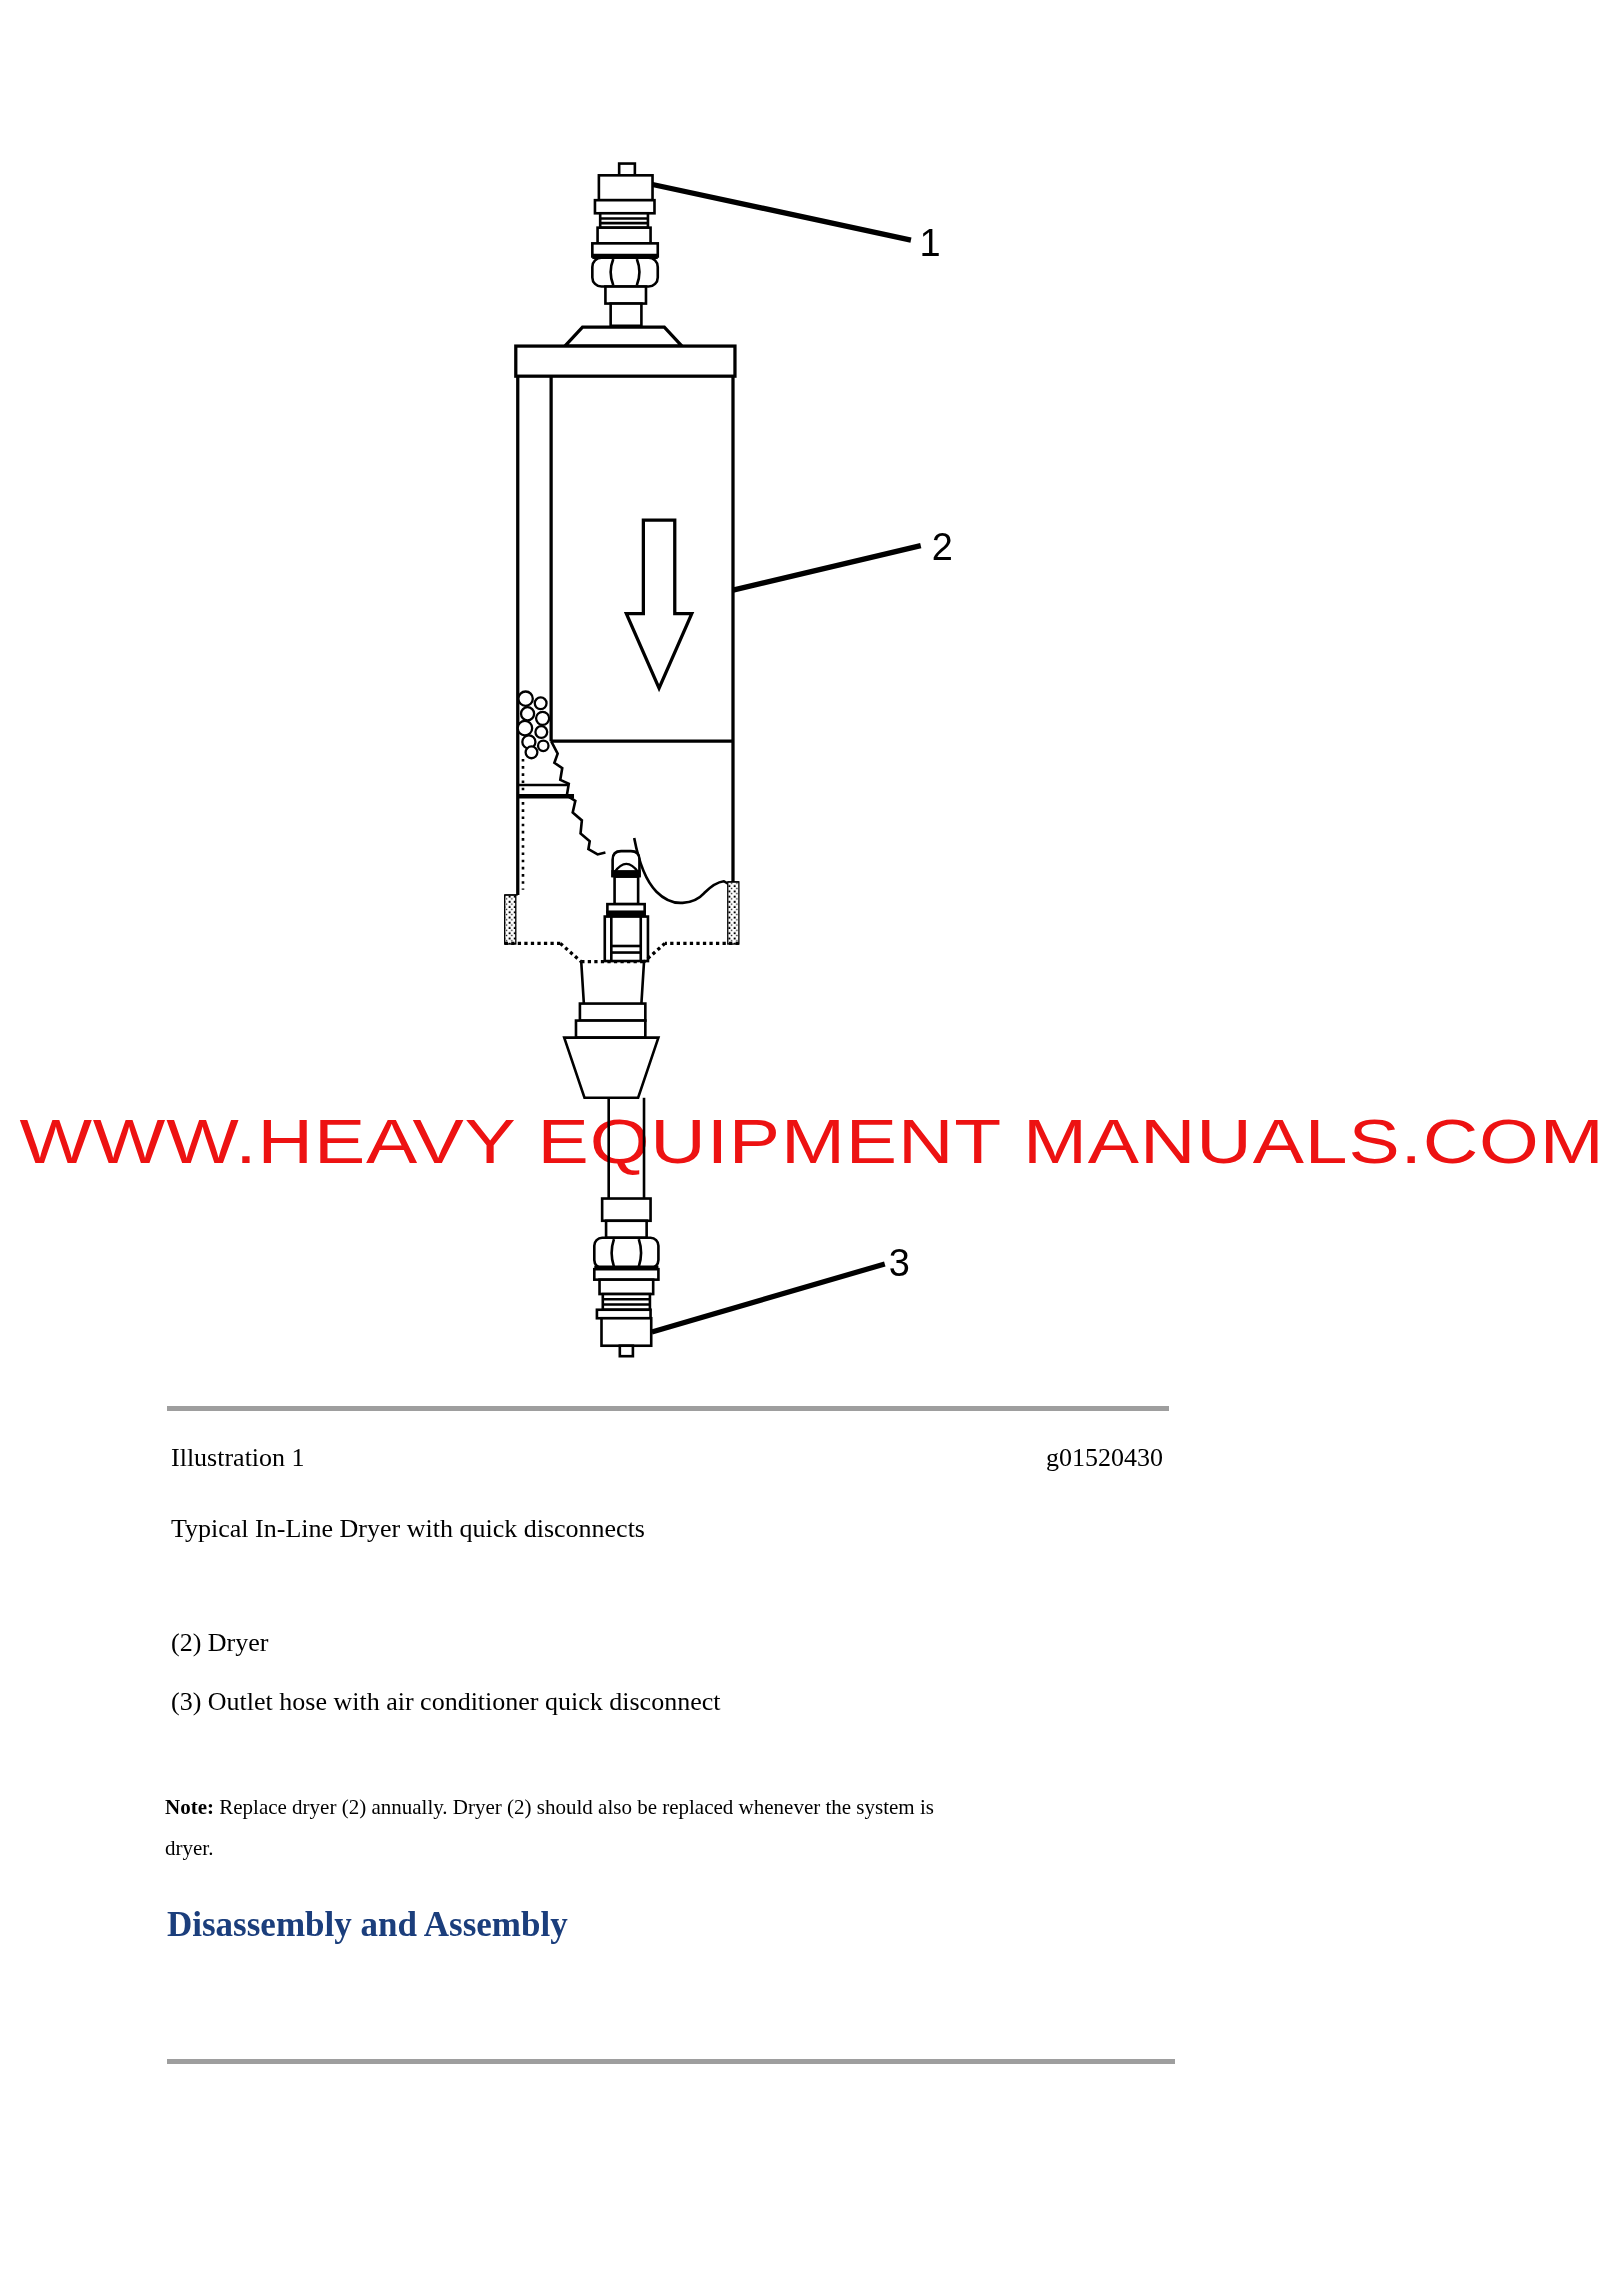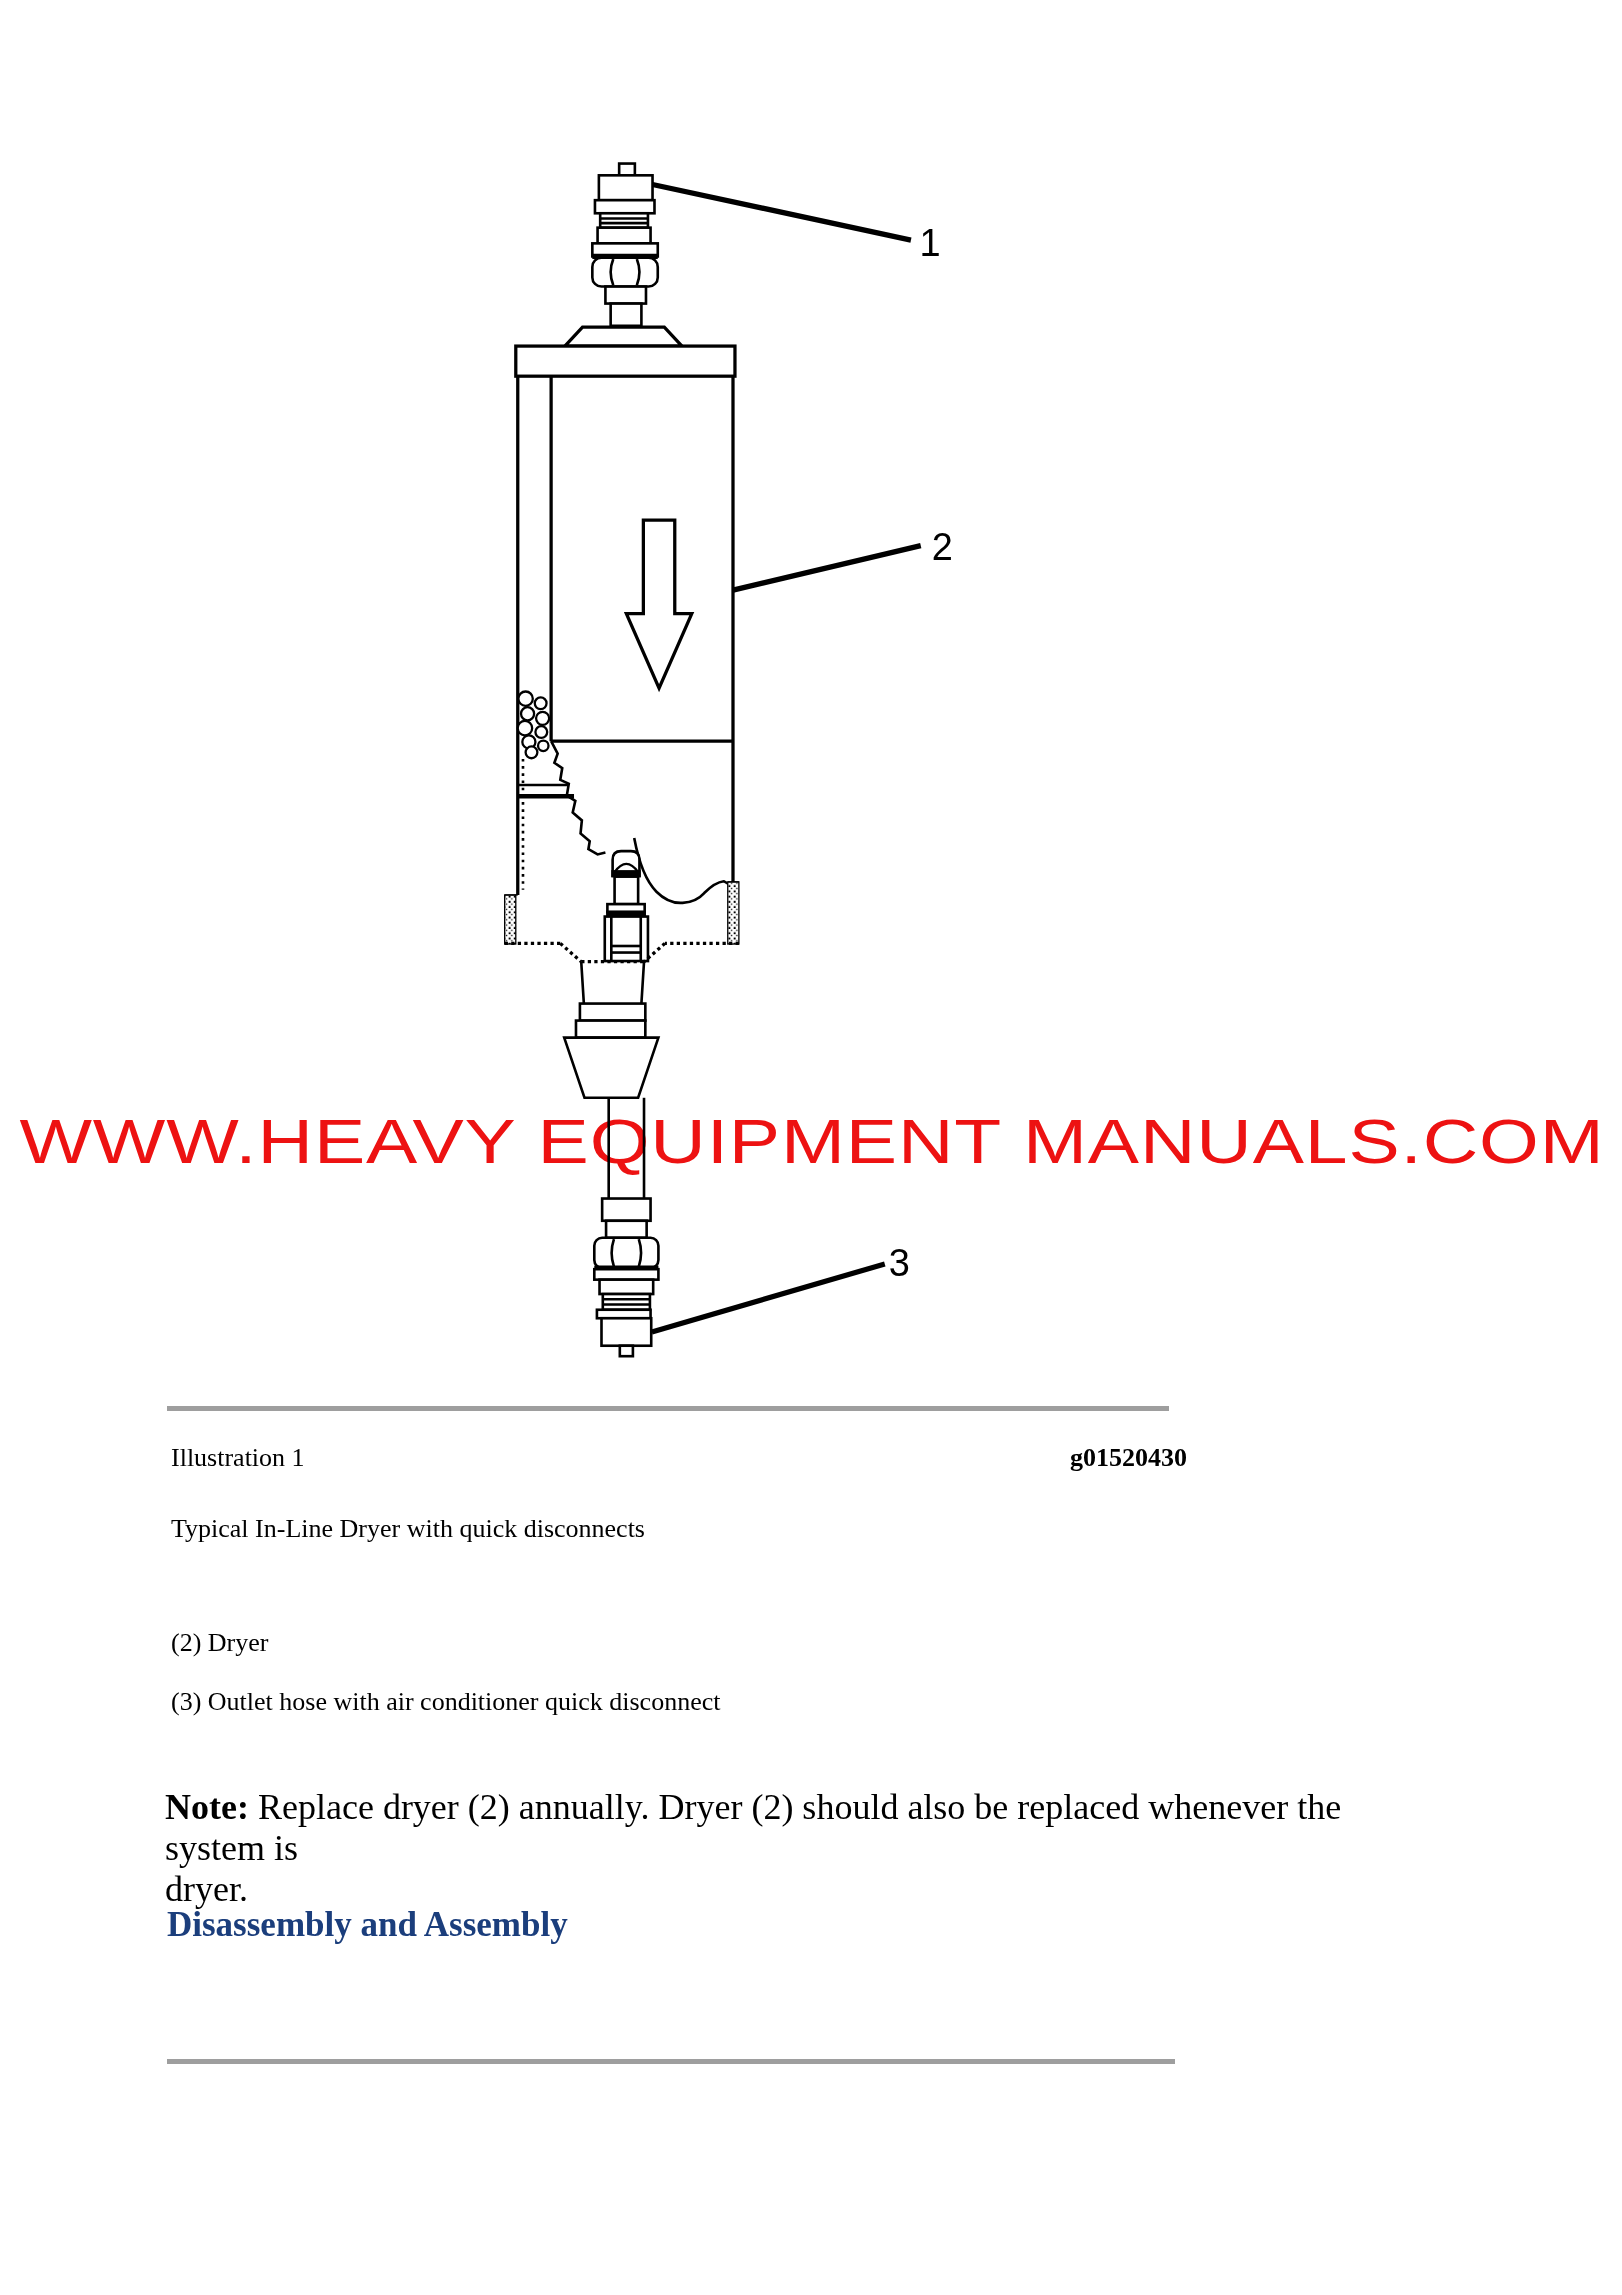--- a/index.html
+++ b/index.html
@@ -40,28 +40,28 @@
     font-size:58px;
     fill:#000;
   }
   
   .rule { position:absolute; background:#9E9E9E; height:5.2px; z-index:3; }
   .rule-top    { left:167px; top:1406px; width:1002px; }
   .rule-bottom { left:167px; top:2059px; width:1008px; }
   
   .txt { position:absolute; z-index:3; font-size:26px; line-height:1.2; }
   .illus-label { left:171px;  top:1442px;font-family:Liberation Serif, serif; }
-  .illus-code  { right:436px; top:1442px;font-weight:bold; }
+  .illus-code  { right:460px; top:1442px; }
   .cap-title   { left:171px;  top:1513px; }
   .cap-1       { left:171px;  top:1569px; }
   .cap-2       { left:171px;  top:1627px;text-align:center; }
   .cap-3       { left:171px;  top:1686px; }
   .note {
     position:absolute; left:165px; top:1787px;
-    width:1217px; font-size:36px; line-height:41px; z-index:3;
+    width:1217px; font-size:21px; line-height:41px; z-index:3;
   }
   .note b { font-weight:700; }
   .heading {
     position:absolute; left:167px; top:1905px;
     font-size:35px; font-weight:700;
     color:#1B3E7C; z-index:3;
   }
 </style>
 </head>
 <body>

